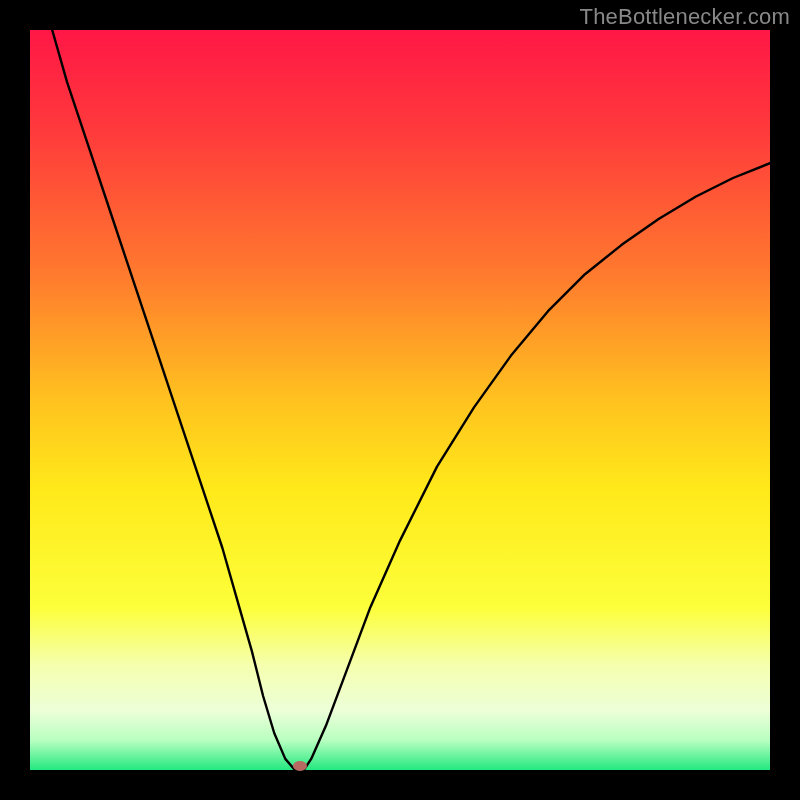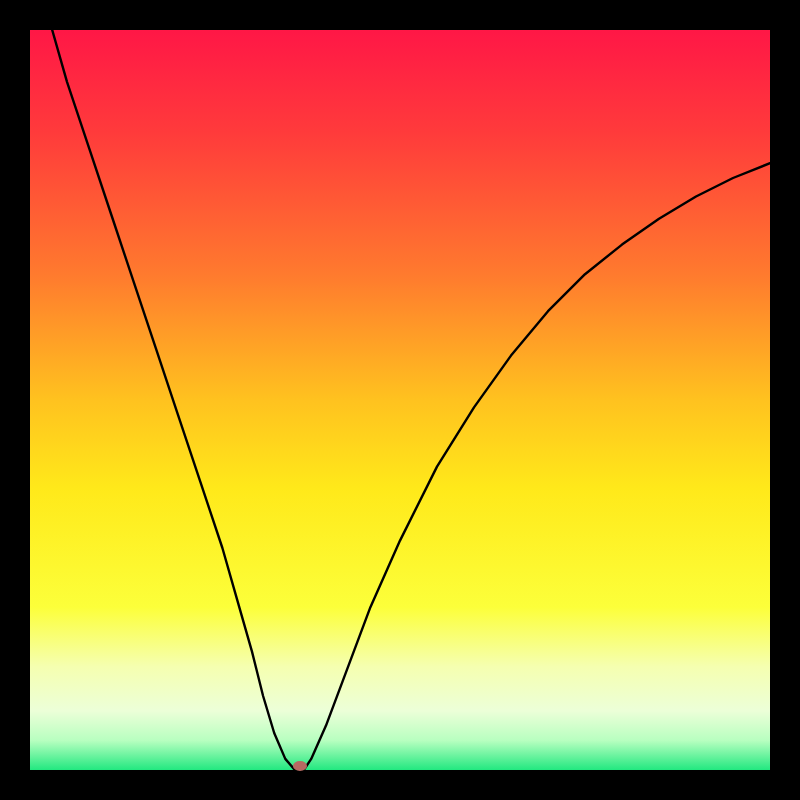--- a/index.html
+++ b/index.html
@@ -42,20 +42,21 @@
     background: #b76a62;
     border-radius: 50%;
     z-index: 15;
     transform: translate(-50%, -50%);
   }
 </style>
 </head>
 <body>
 
 <div class="outer">
+  <div class="watermark">TheBottlenecker.com</div>
   <svg class="plot" viewBox="0 0 740 740" preserveAspectRatio="none">
     <defs>
       <linearGradient id="bg-grad" x1="0" y1="0" x2="0" y2="1">
           <stop offset="0%" stop-color="#ff1746"></stop>
           <stop offset="14%" stop-color="#ff3b3b"></stop>
           <stop offset="33%" stop-color="#ff7a2e"></stop>
           <stop offset="50%" stop-color="#ffc21f"></stop>
           <stop offset="62%" stop-color="#ffe91a"></stop>
           <stop offset="78%" stop-color="#fcff3a"></stop>
           <stop offset="86%" stop-color="#f5ffb0"></stop>

